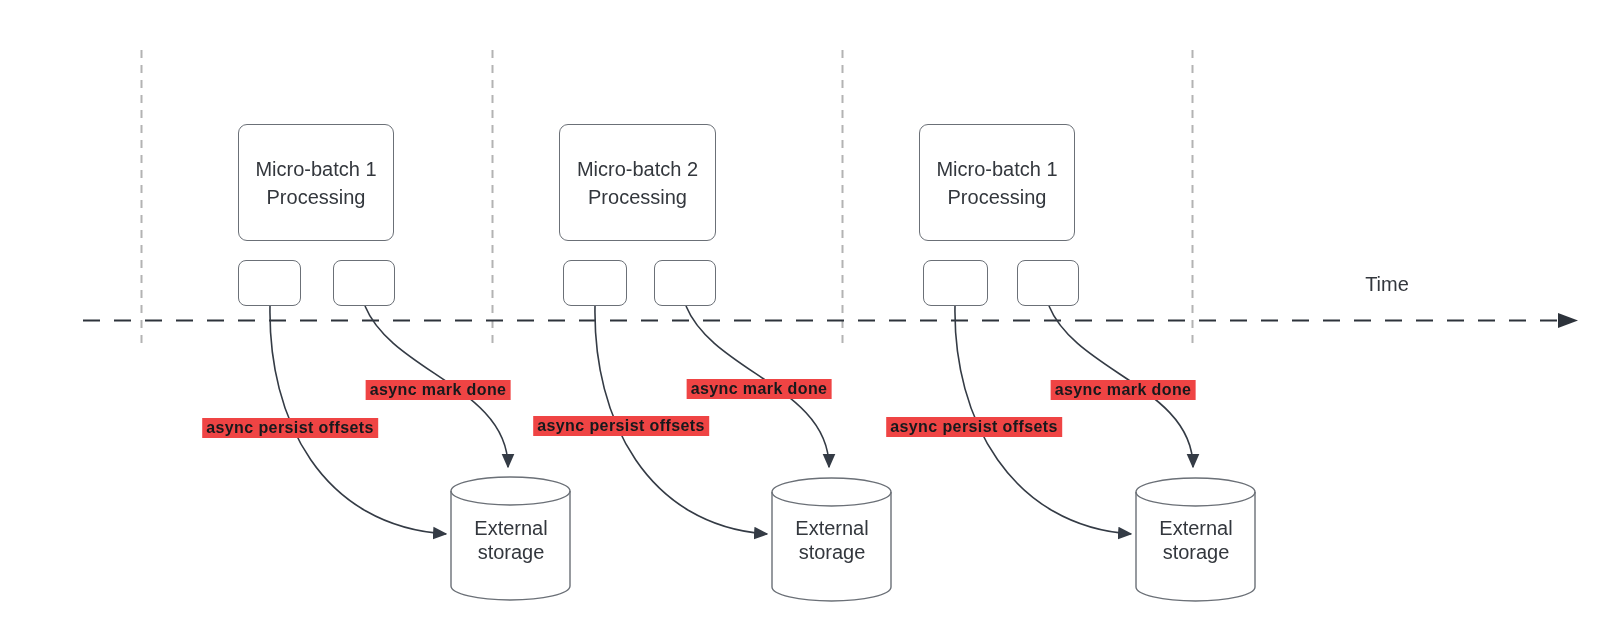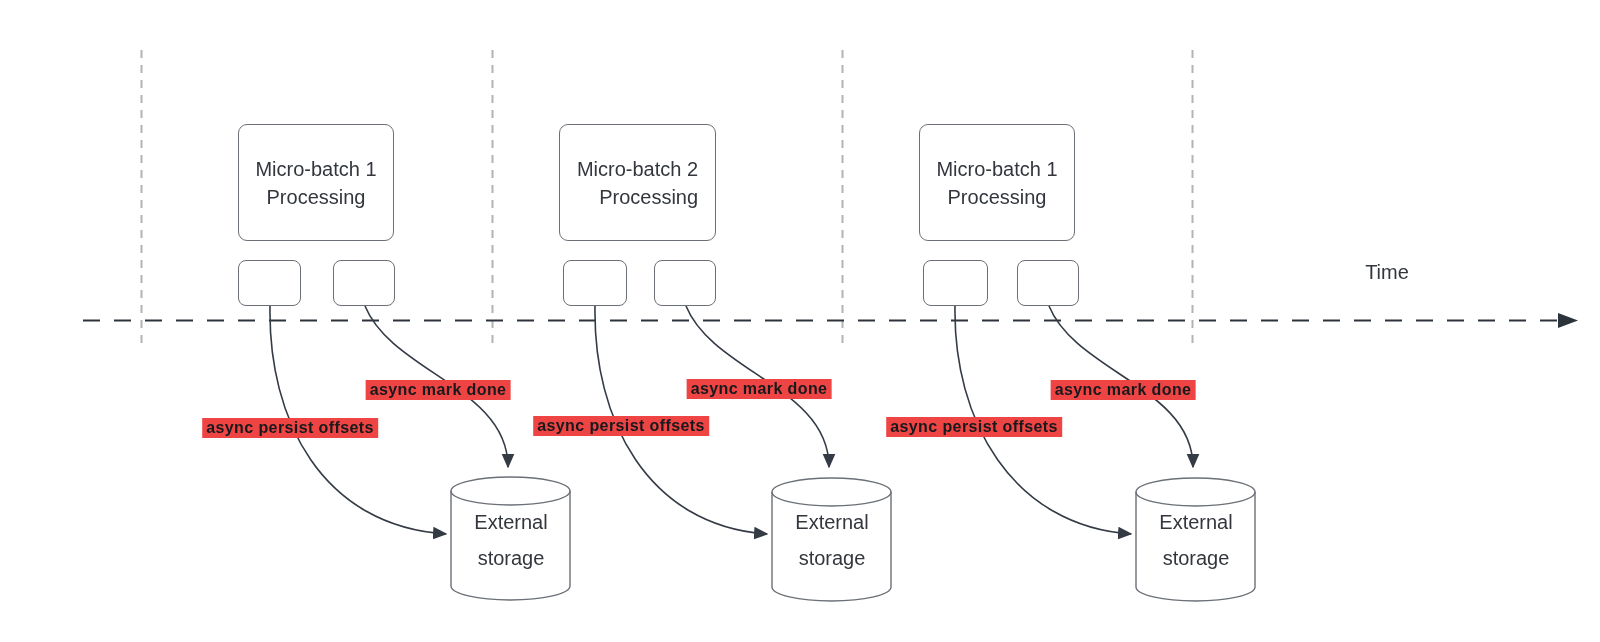--- a/index.html
+++ b/index.html
@@ -55,21 +55,21 @@
     font-weight: bold;
     letter-spacing: 0.4px;
     color: #17191c;
     white-space: nowrap;
   }
   .storage-label {
     position: absolute;
     transform: translate(-50%, -50%);
     text-align: center;
     font-size: 20px;
-    line-height: 36px;
+    line-height: 24px;
     color: #33373d;
     white-space: pre-line;
   }
   .time-label {
     position: absolute;
     transform: translate(-50%, -50%);
     font-size: 20px;
     color: #33373d;
   }
 </style>
@@ -122,33 +122,33 @@
 
   <div class="pbox" style="left:238px; top:124px; width:156px; height:117px;">Micro-batch 1
 Processing</div>
   <div class="sbox" style="left:238px;"></div>
   <div class="sbox" style="left:333px; width:62px;"></div>
   <div class="arrow-label" style="left:290px; top:428px;">async persist offsets</div>
   <div class="arrow-label" style="left:438px; top:390px;">async mark done</div>
   <div class="storage-label" style="left:511px; top:540px;">External
 storage</div>
 
-  <div class="pbox" style="left:559px; top:124px; width:157px; height:117px;text-align:right;">Micro-batch 2
+  <div class="pbox" style="left:559px; top:124px; width:157px; height:117px;">Micro-batch 2
 Processing</div>
   <div class="sbox" style="left:563px; width:64px;"></div>
   <div class="sbox" style="left:654px; width:62px;"></div>
   <div class="arrow-label" style="left:621px; top:426px;">async persist offsets</div>
   <div class="arrow-label" style="left:759px; top:389px;">async mark done</div>
   <div class="storage-label" style="left:832px; top:540px;">External
 storage</div>
 
   <div class="pbox" style="left:919px; top:124px; width:156px; height:117px;">Micro-batch 1
 Processing</div>
   <div class="sbox" style="left:923px; width:65px;"></div>
   <div class="sbox" style="left:1017px; width:62px;"></div>
   <div class="arrow-label" style="left:974px; top:427px;">async persist offsets</div>
   <div class="arrow-label" style="left:1123px; top:390px;">async mark done</div>
   <div class="storage-label" style="left:1196px; top:540px;">External
 storage</div>
 
-  <div class="time-label" style="left:1387px; top:272px;">Time</div>
+  <div class="time-label" style="left:1387px; top:284px;">Time</div>
 
 </div>
 
 </body></html>

